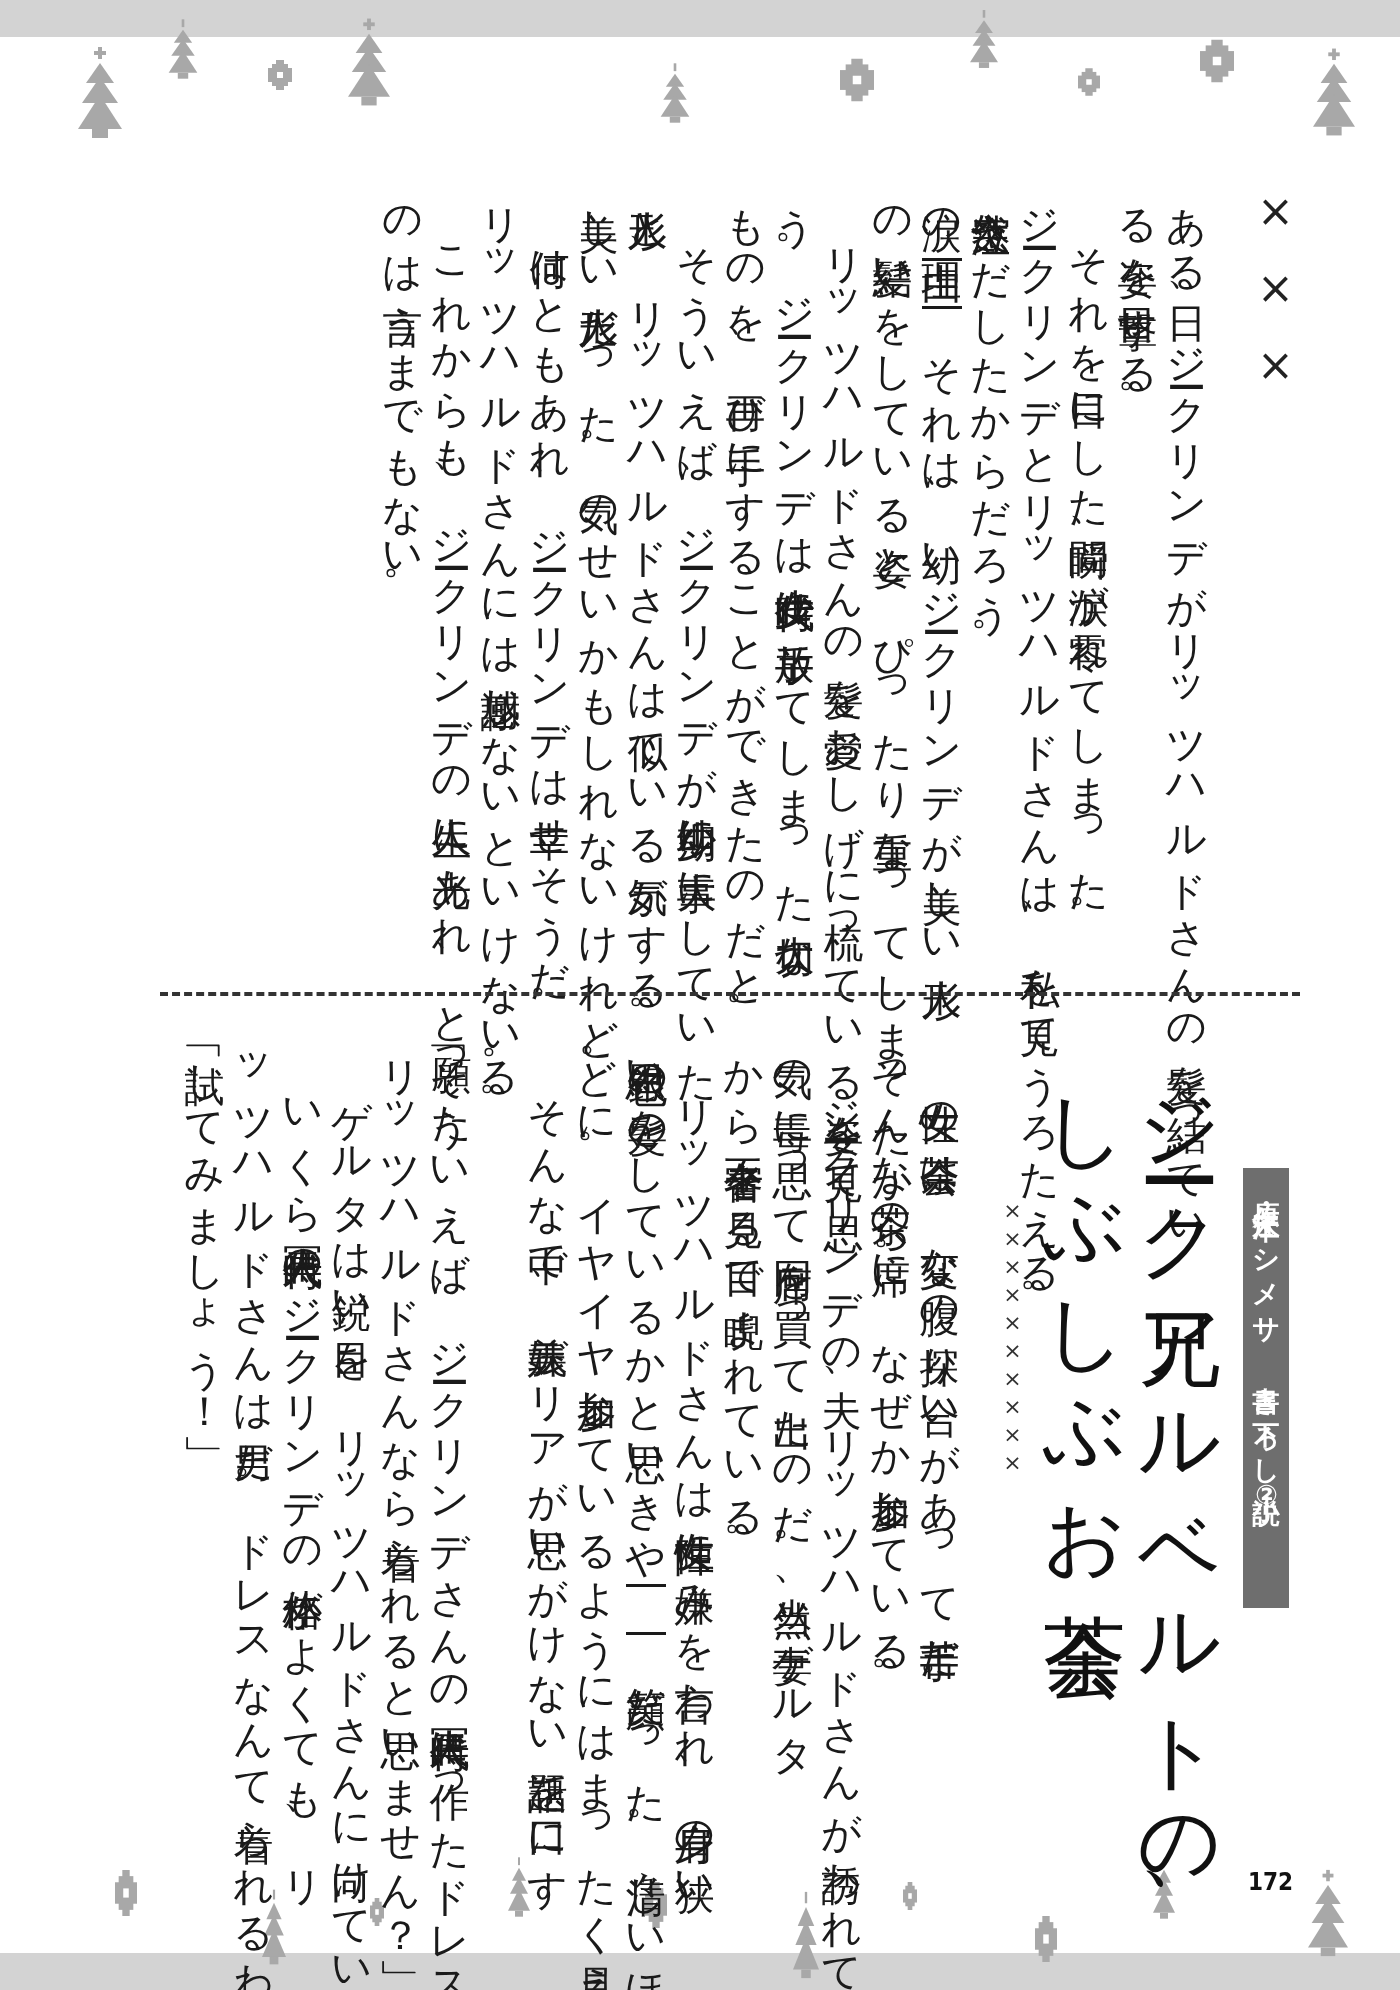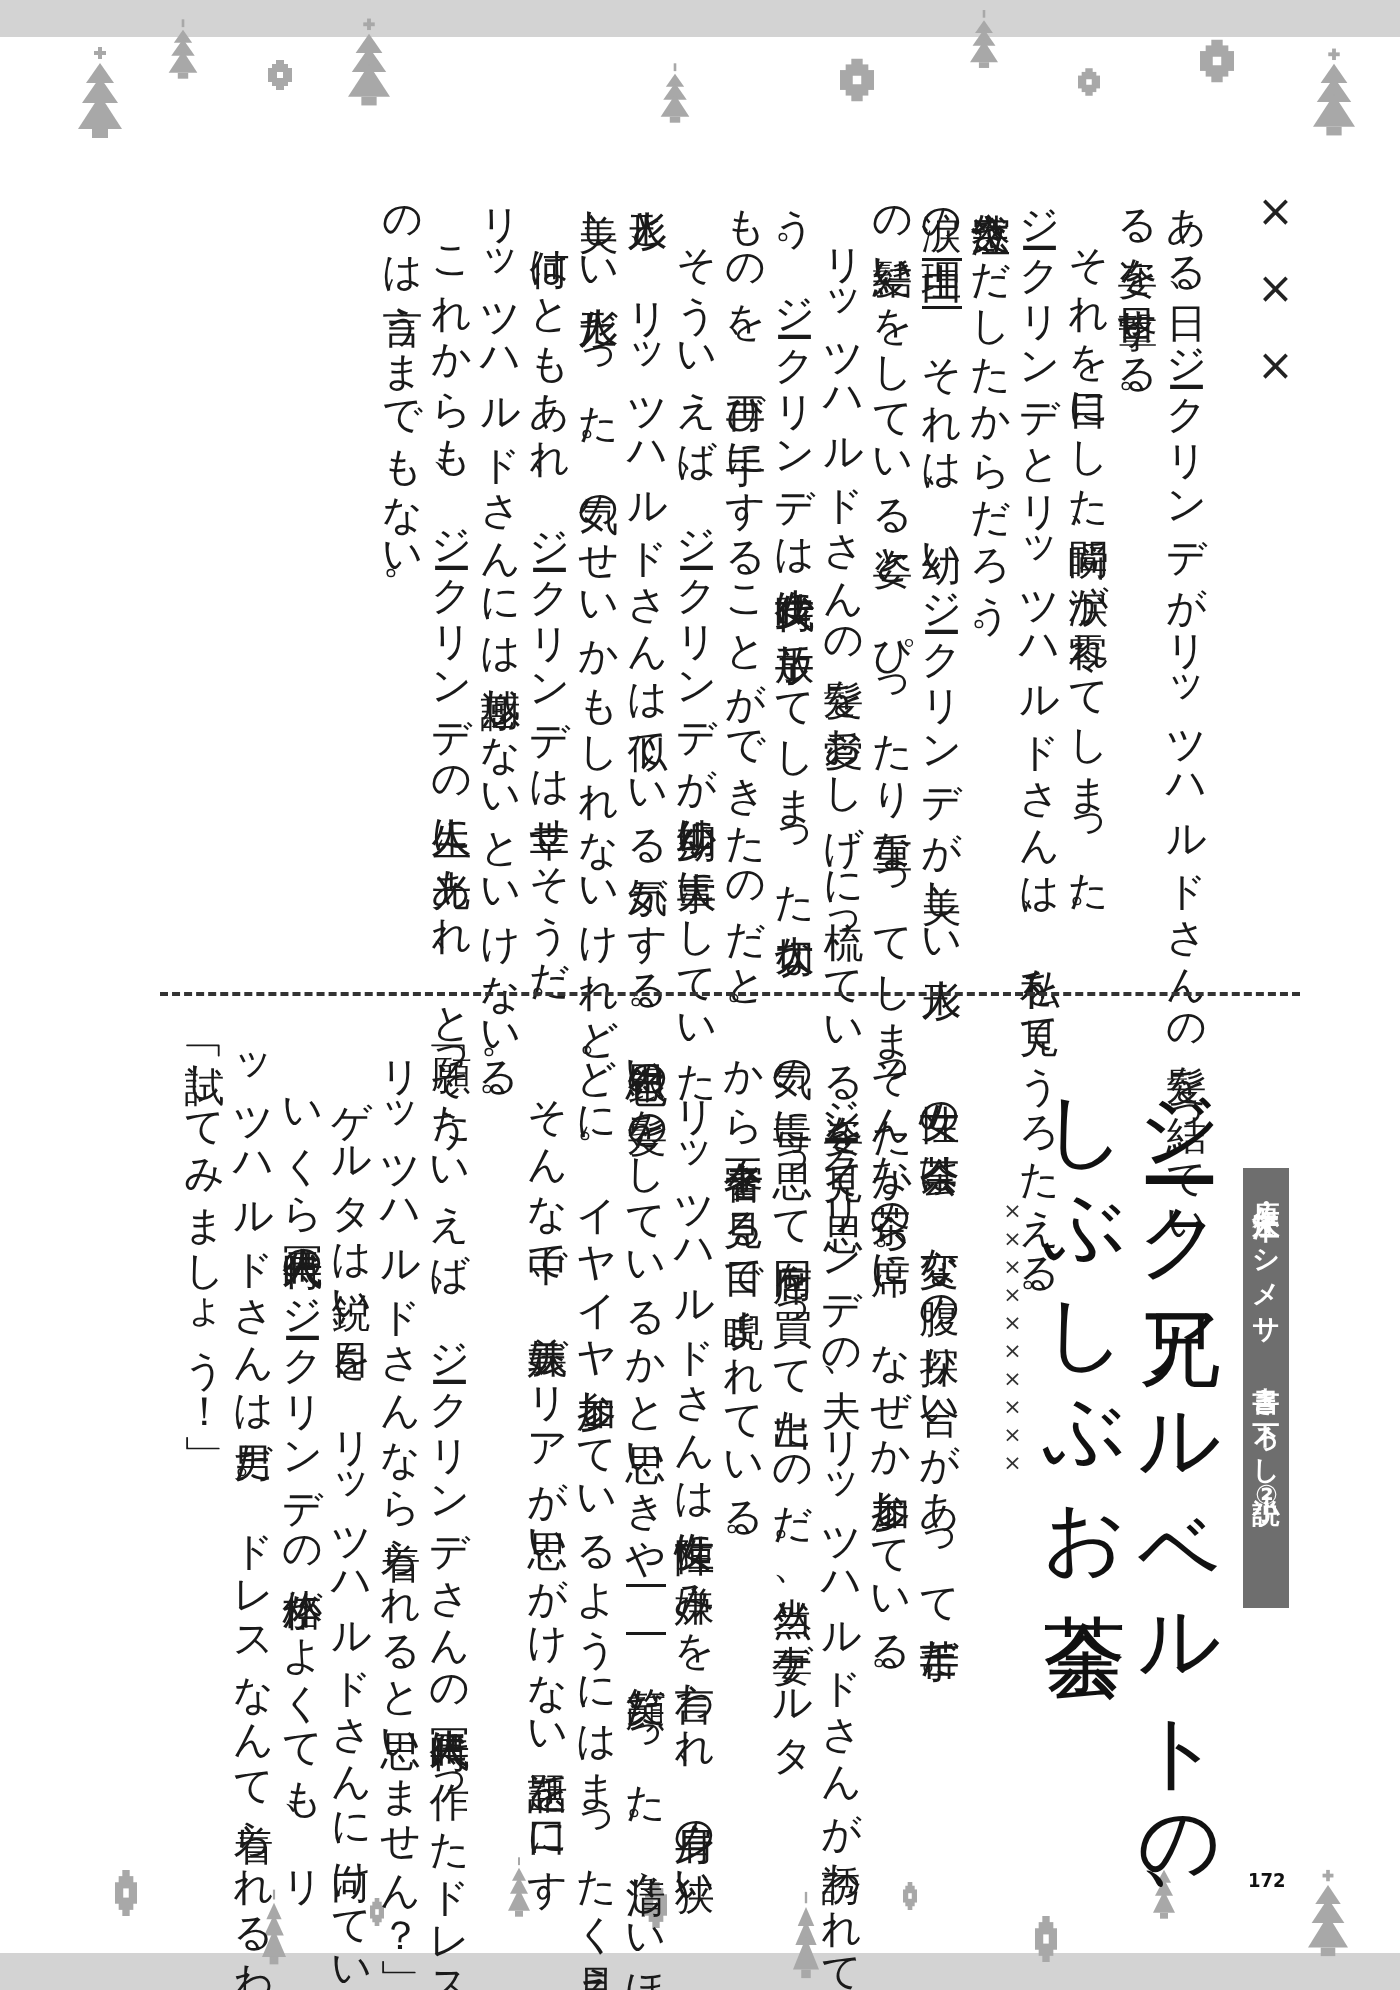--- a/index.html
+++ b/index.html
@@ -17,21 +17,21 @@
   .divider{position:absolute;left:160px;top:992px;width:1140px;height:0;
         border-top:4px dashed #333;}
   .title-col{position:absolute;writing-mode:vertical-rl;text-orientation:upright;
         font-size:82px;line-height:90px;letter-spacing:8px;white-space:nowrap;color:#111;font-weight:300;}
   .tab{position:absolute;left:1243px;top:1168px;width:46px;height:440px;background:#6e6e6e;
         color:#ffffff;writing-mode:vertical-rl;text-orientation:upright;font-size:27px;
         font-weight:bold;letter-spacing:3px;display:flex;align-items:center;justify-content:flex-start;
         padding-top:14px;box-sizing:border-box;}
   .xrow{position:absolute;left:1000px;top:1198px;writing-mode:vertical-rl;font-size:22px;
         letter-spacing:3px;color:#333;}
-  .page-num{position:absolute;left:1248px;top:1868px;font-size:20px;font-weight:bold;color:#111;
+  .page-num{position:absolute;left:1248px;top:1868px;font-size:24px;font-weight:bold;color:#111;
         font-family:"DejaVu Sans Condensed","DejaVu Sans",sans-serif;}
 </style>
 </head>
 <body>
 
 <div class="band top"></div>
 <div class="band bottom"></div>
 
 <div class="deco tree" style="left:78px;top:45px">
   <svg width="44" height="95" viewBox="0 0 44 95">

